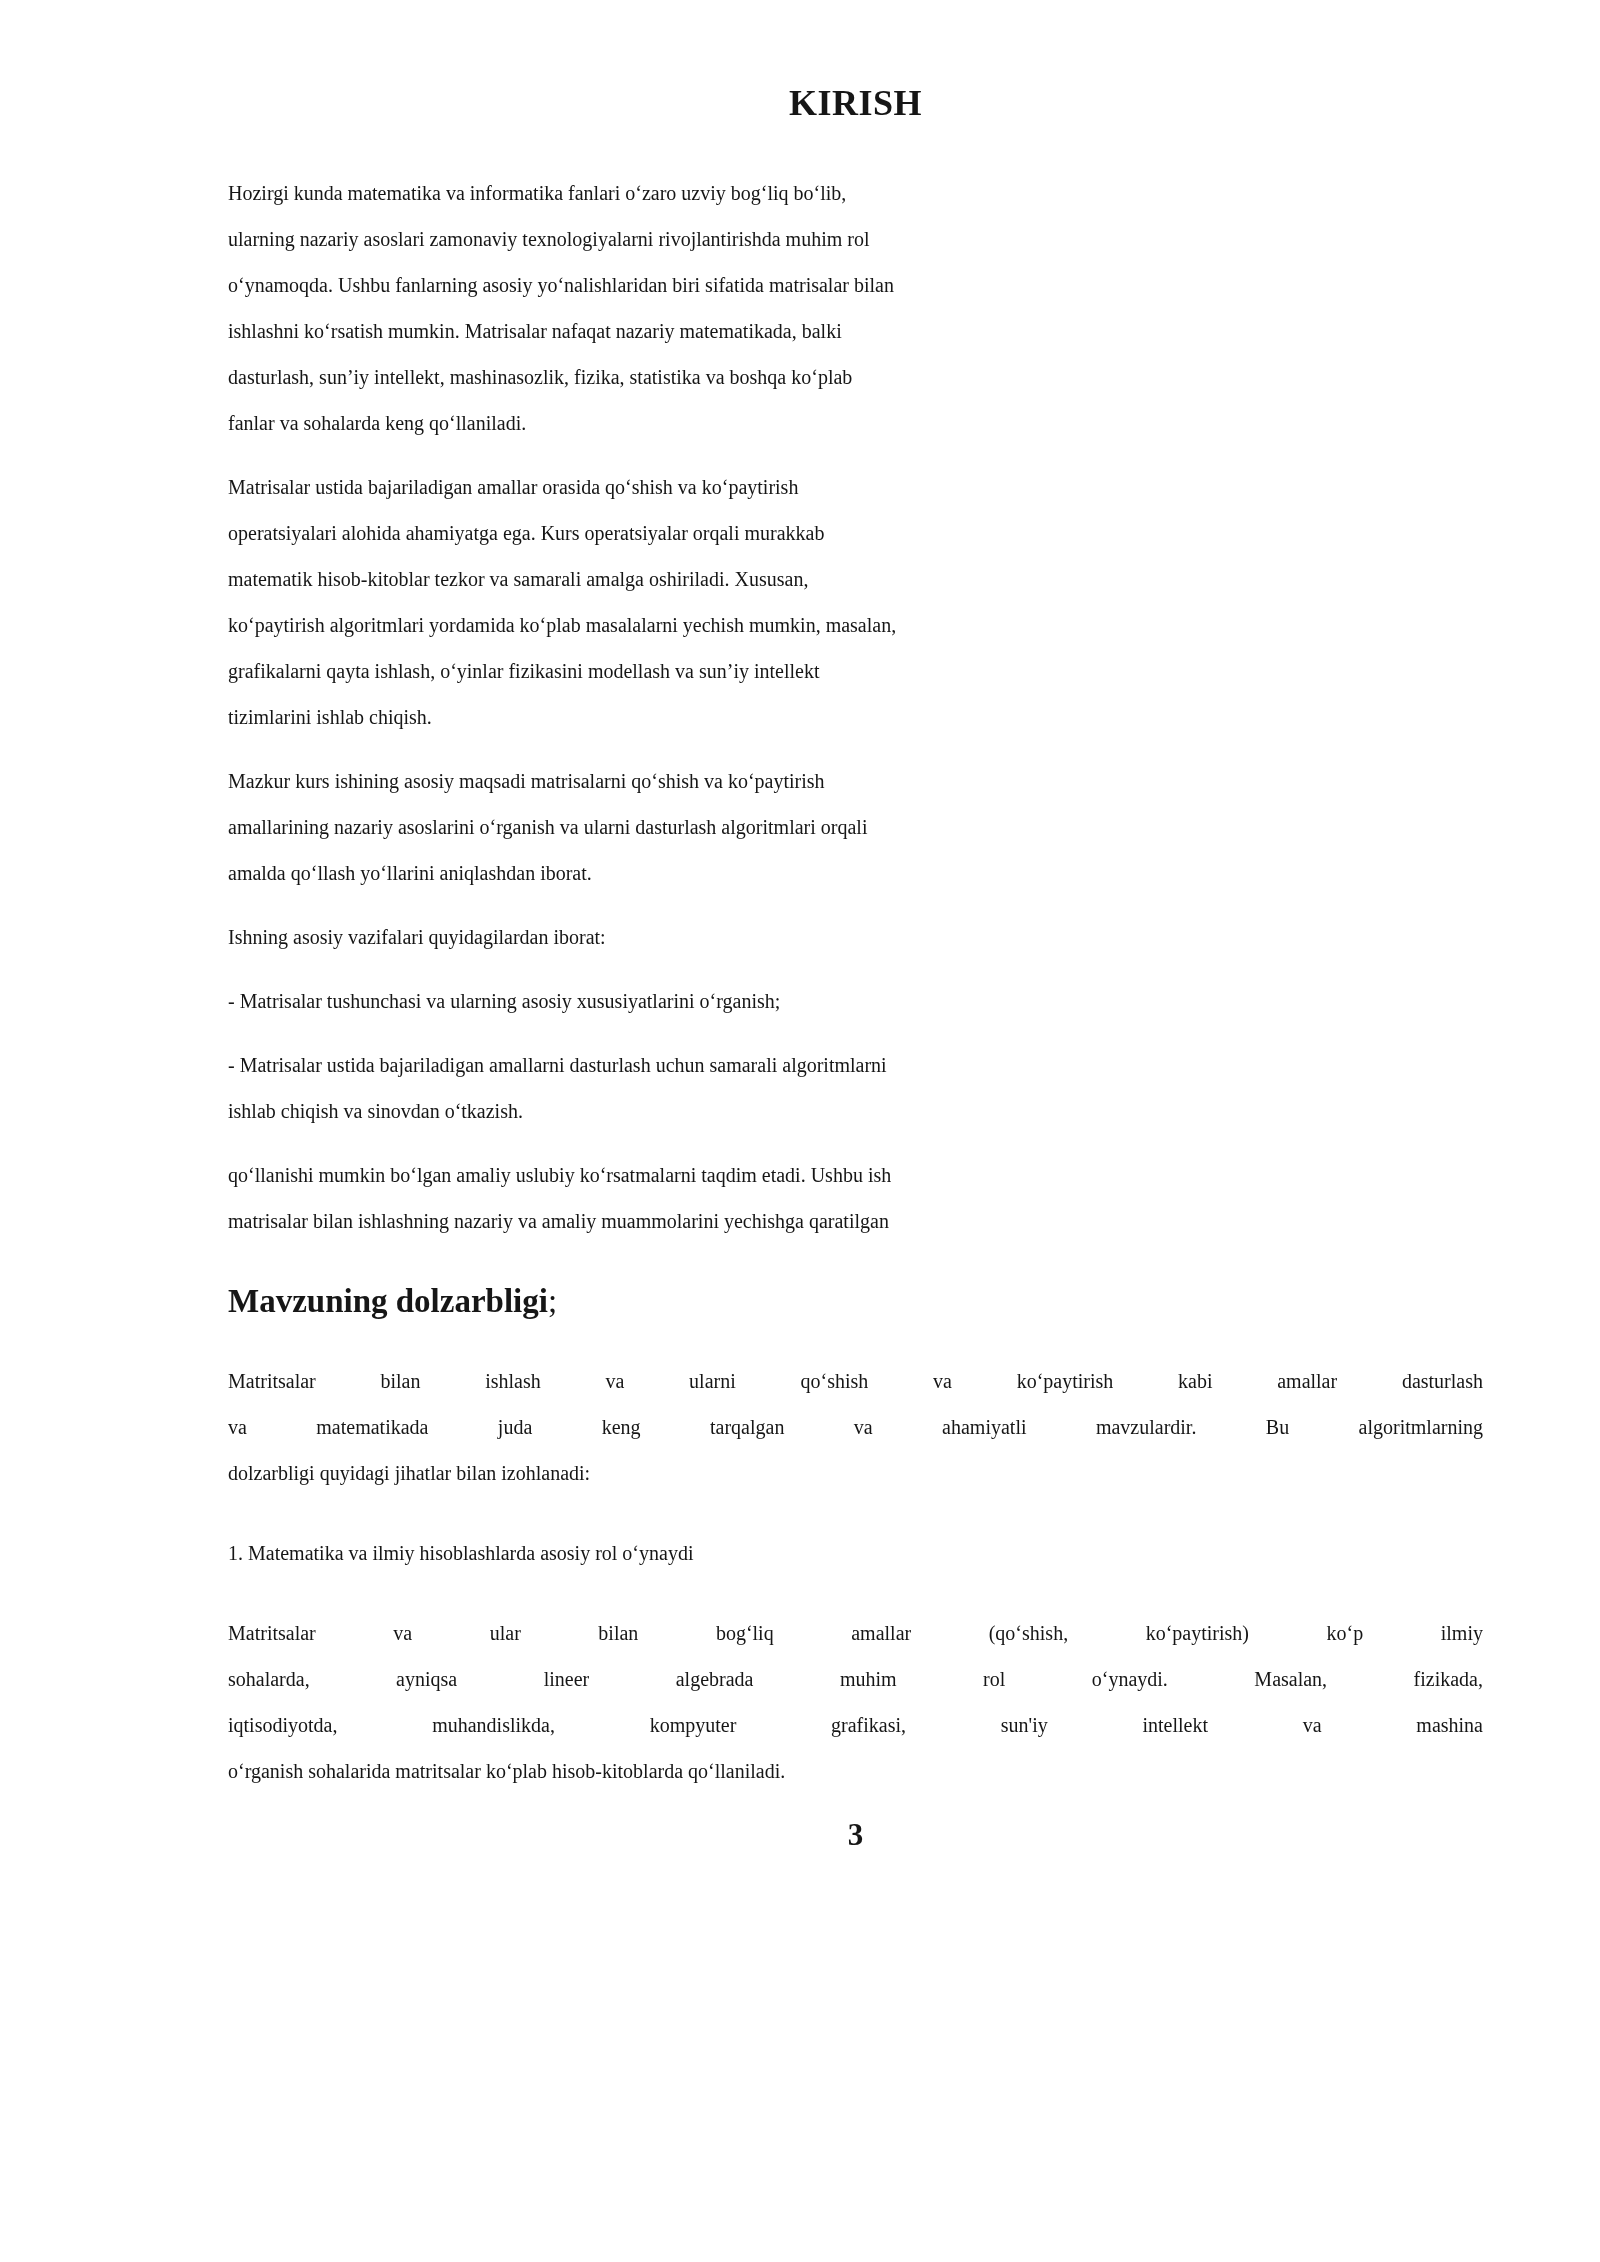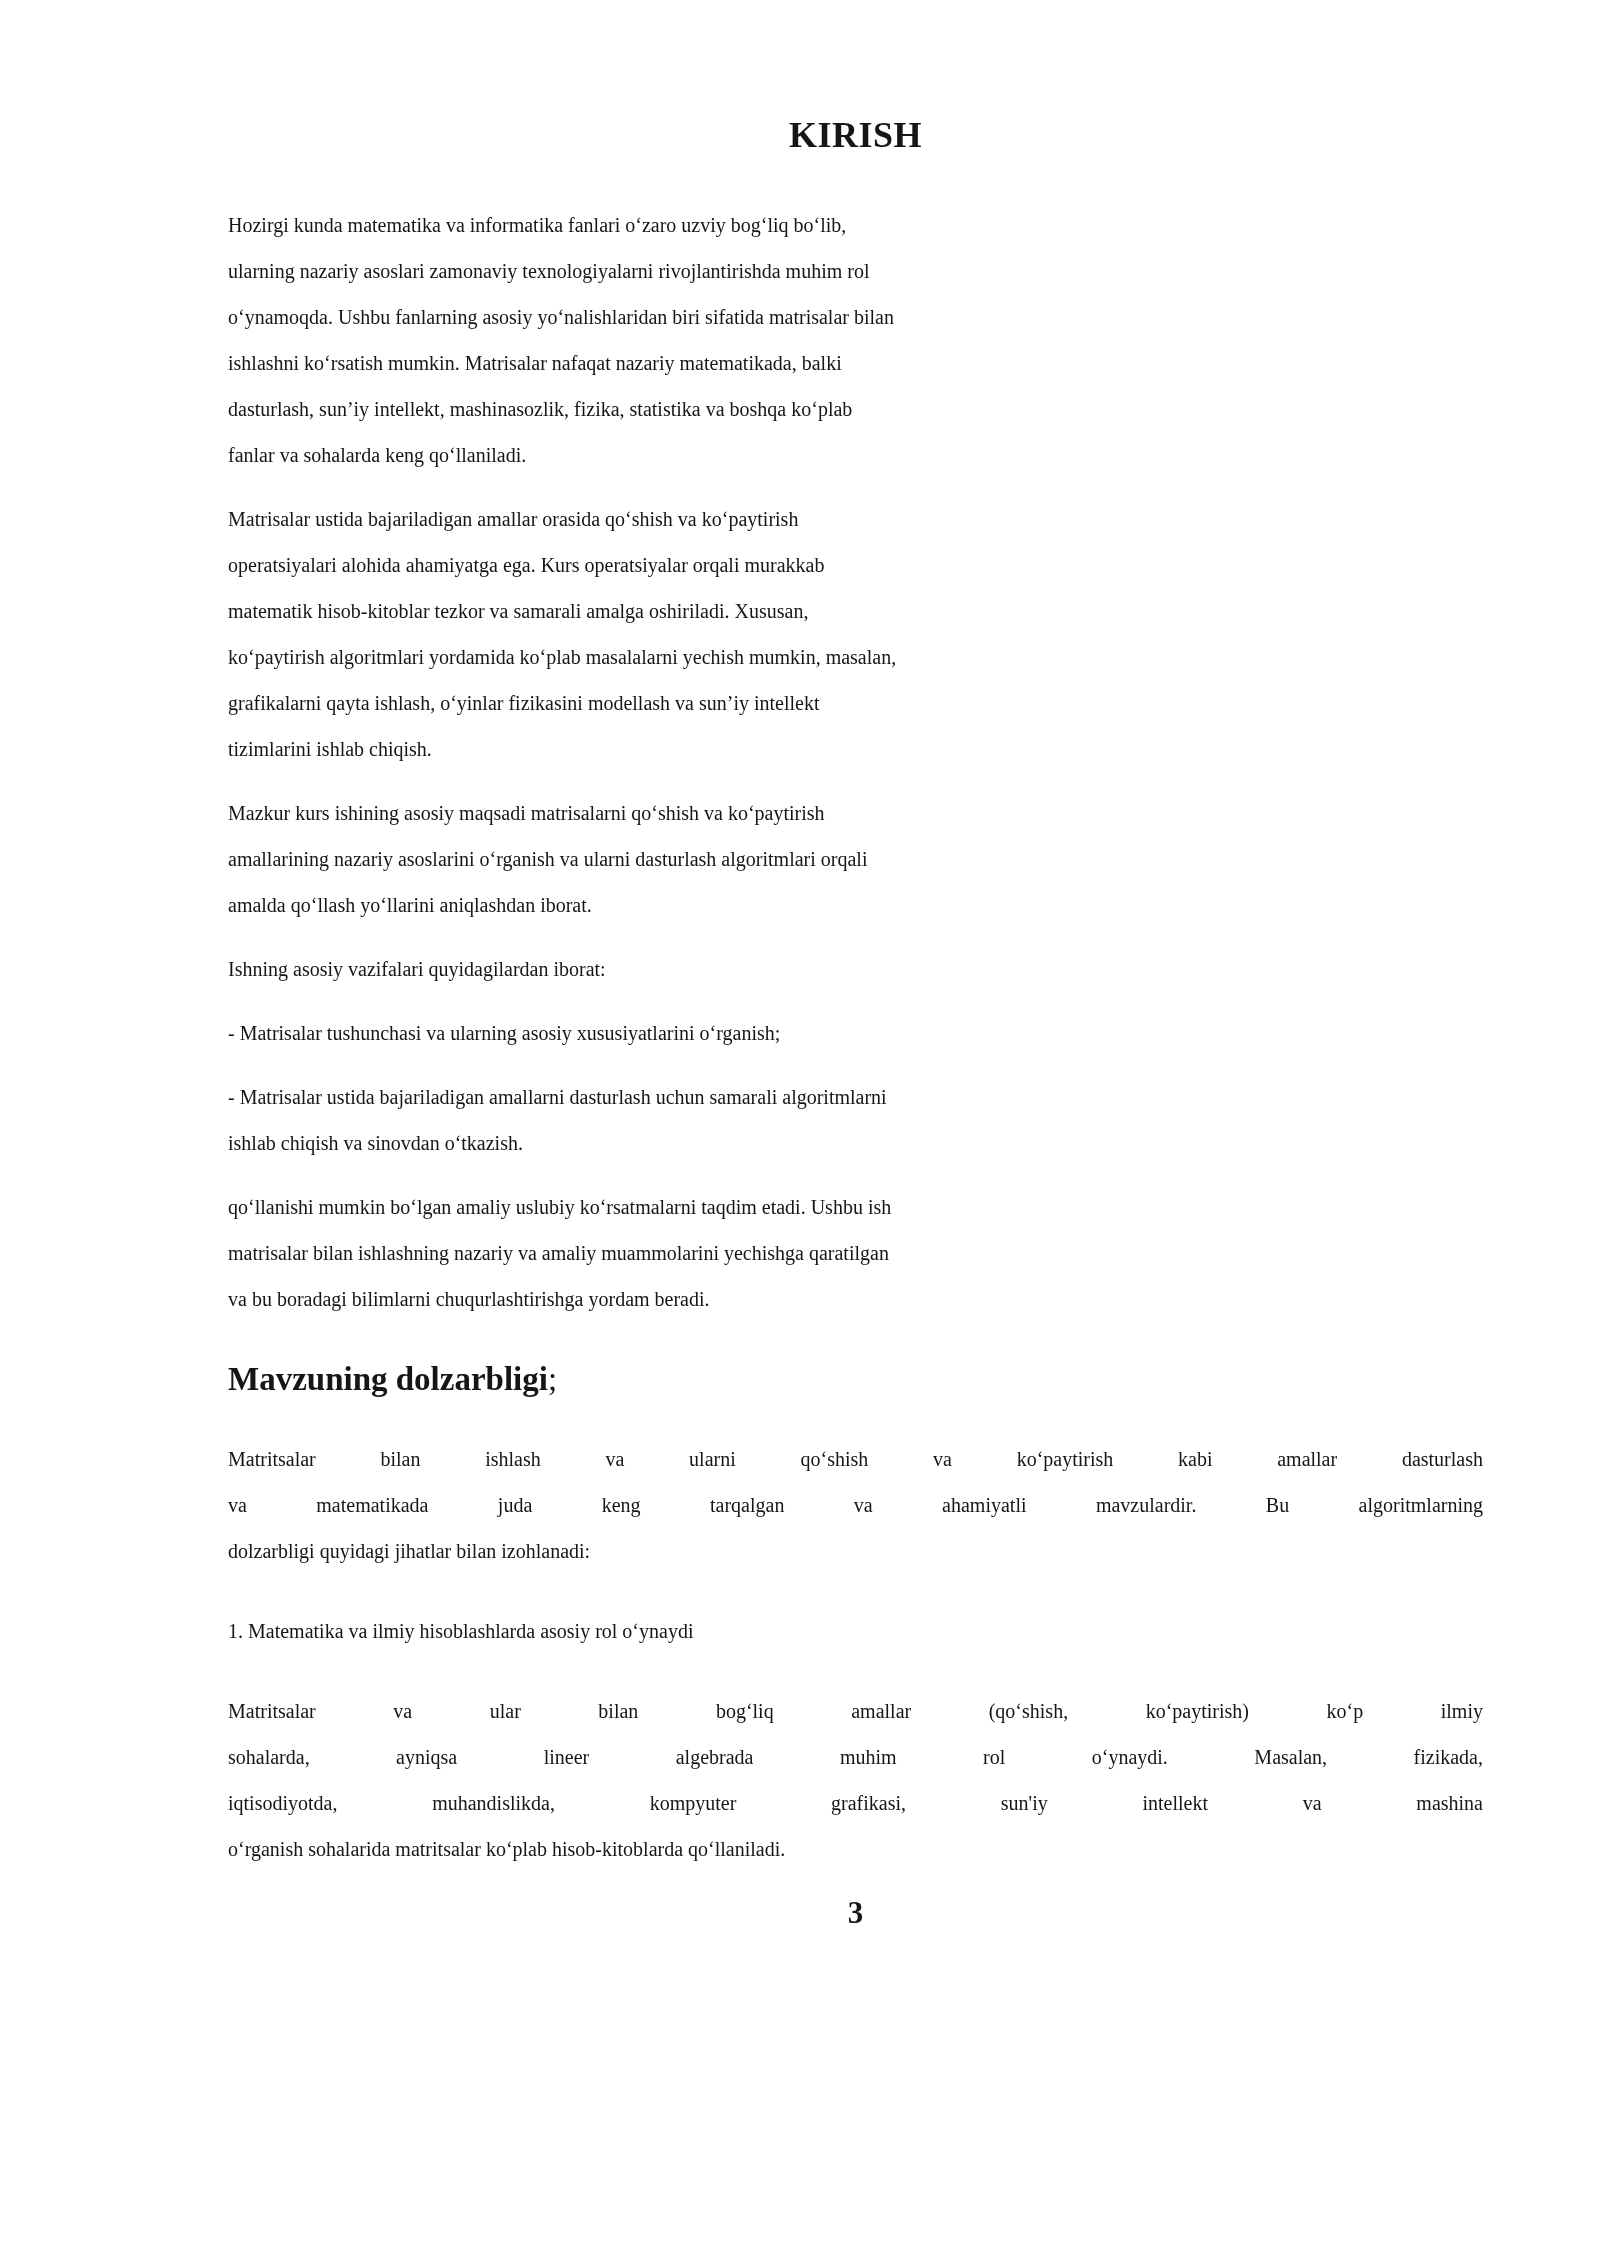--- a/index.html
+++ b/index.html
@@ -13,21 +13,21 @@
     font-family: "Liberation Serif", "DejaVu Serif", serif;
     color: #161616;
     overflow: hidden;
   }
   .page {
     position: relative;
     width: 1600px;
     height: 2262px;
     background: #ffffff;
     box-sizing: border-box;
-    padding: 110px 117px 0 228px;
+    padding: 78px 117px 0 228px;
   }
   .title {
     font-size: 36px;
     line-height: 50px;
     font-weight: bold;
     text-align: center;
     margin: 0 0 42px 0;
     letter-spacing: 0.5px;
   }
   .para {
@@ -96,21 +96,20 @@
       </div>
       <div class="para">
       </div>
       <div class="para">
         <div class="line">- Matrisalar ustida bajariladigan amallarni dasturlash uchun samarali algoritmlarni</div>
         <div class="line">ishlab chiqish va sinovdan o‘tkazish.</div>
       </div>
       <div class="para">
         <div class="line">qo‘llanishi mumkin bo‘lgan amaliy uslubiy ko‘rsatmalarni taqdim etadi. Ushbu ish</div>
         <div class="line">matrisalar bilan ishlashning nazariy va amaliy muammolarini yechishga qaratilgan</div>
-        <div class="line">va bu boradagi bilimlarni chuqurlashtirishga yordam beradi.</div>
       </div>
       <div class="para spaced heading"><b>Mavzuning dolzarbligi</b><span>;</span></div>
       <div class="para spaced">
         <div class="line just">Matritsalar bilan ishlash va ularni qo‘shish va ko‘paytirish kabi amallar dasturlash</div>
         <div class="line just">va matematikada juda keng tarqalgan va ahamiyatli mavzulardir. Bu algoritmlarning</div>
         <div class="line">dolzarbligi quyidagi jihatlar bilan izohlanadi:</div>
       </div>
       <div class="para spaced">
         <div class="line">1. Matematika va ilmiy hisoblashlarda asosiy rol o‘ynaydi</div>
       </div>

